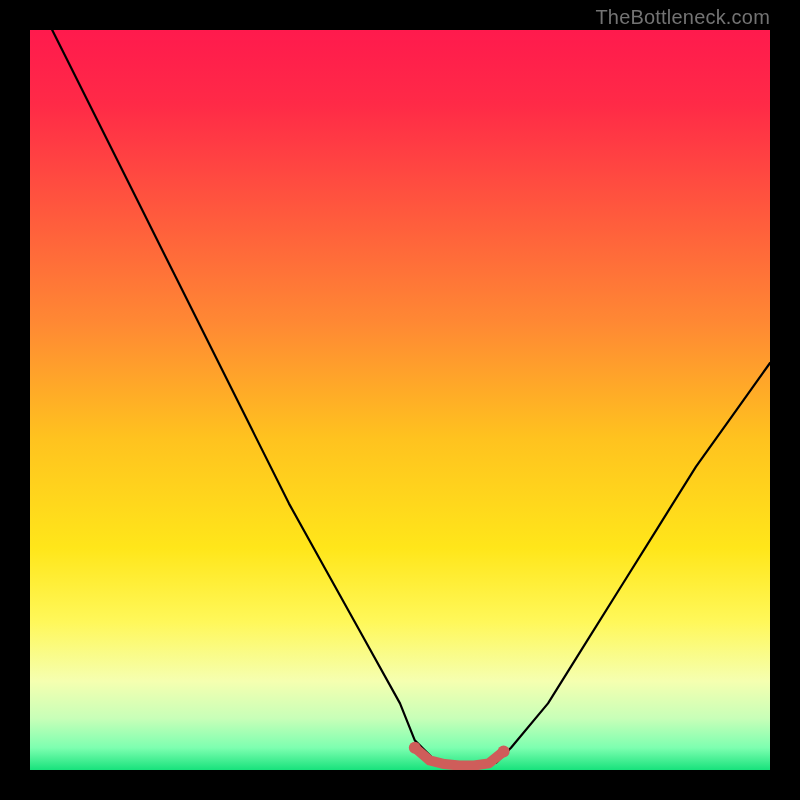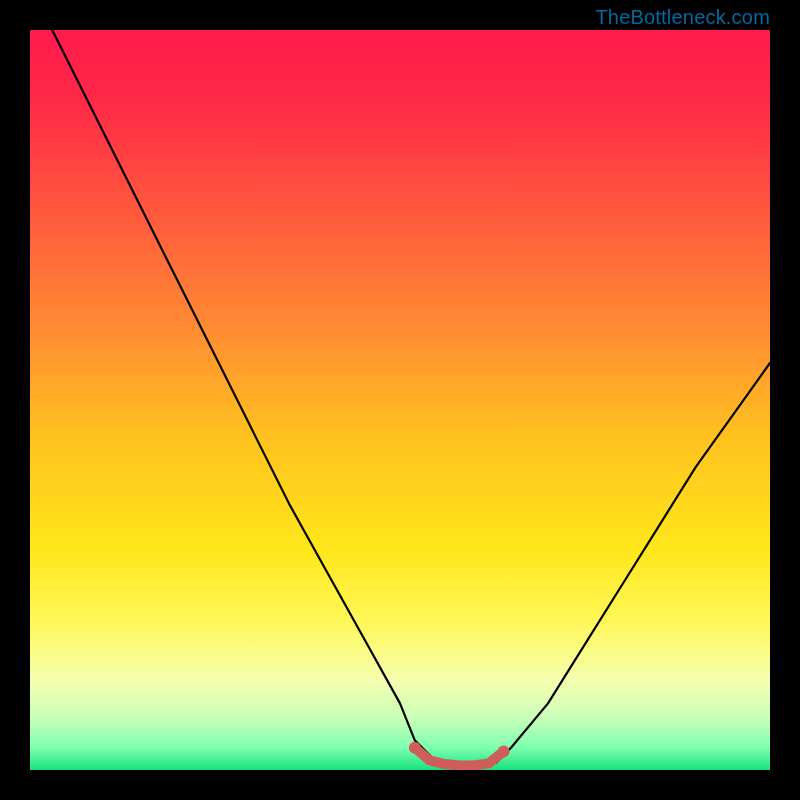--- a/index.html
+++ b/index.html
@@ -17,21 +17,21 @@
     width: 740px;
     height: 740px;
     overflow: hidden;
   }
   .attribution {
     position: absolute;
     top: 6px;
     right: 30px;
     font-family: Arial, Helvetica, sans-serif;
     font-size: 20px;
-    color: #0369a1;
+    color: #737373;
     letter-spacing: 0.2px;
   }
   svg { display: block; }
 </style>
 </head>
 <body>
 
 <div class="frame">
   <div class="attribution">TheBottleneck.com</div>
   <div class="plot">

